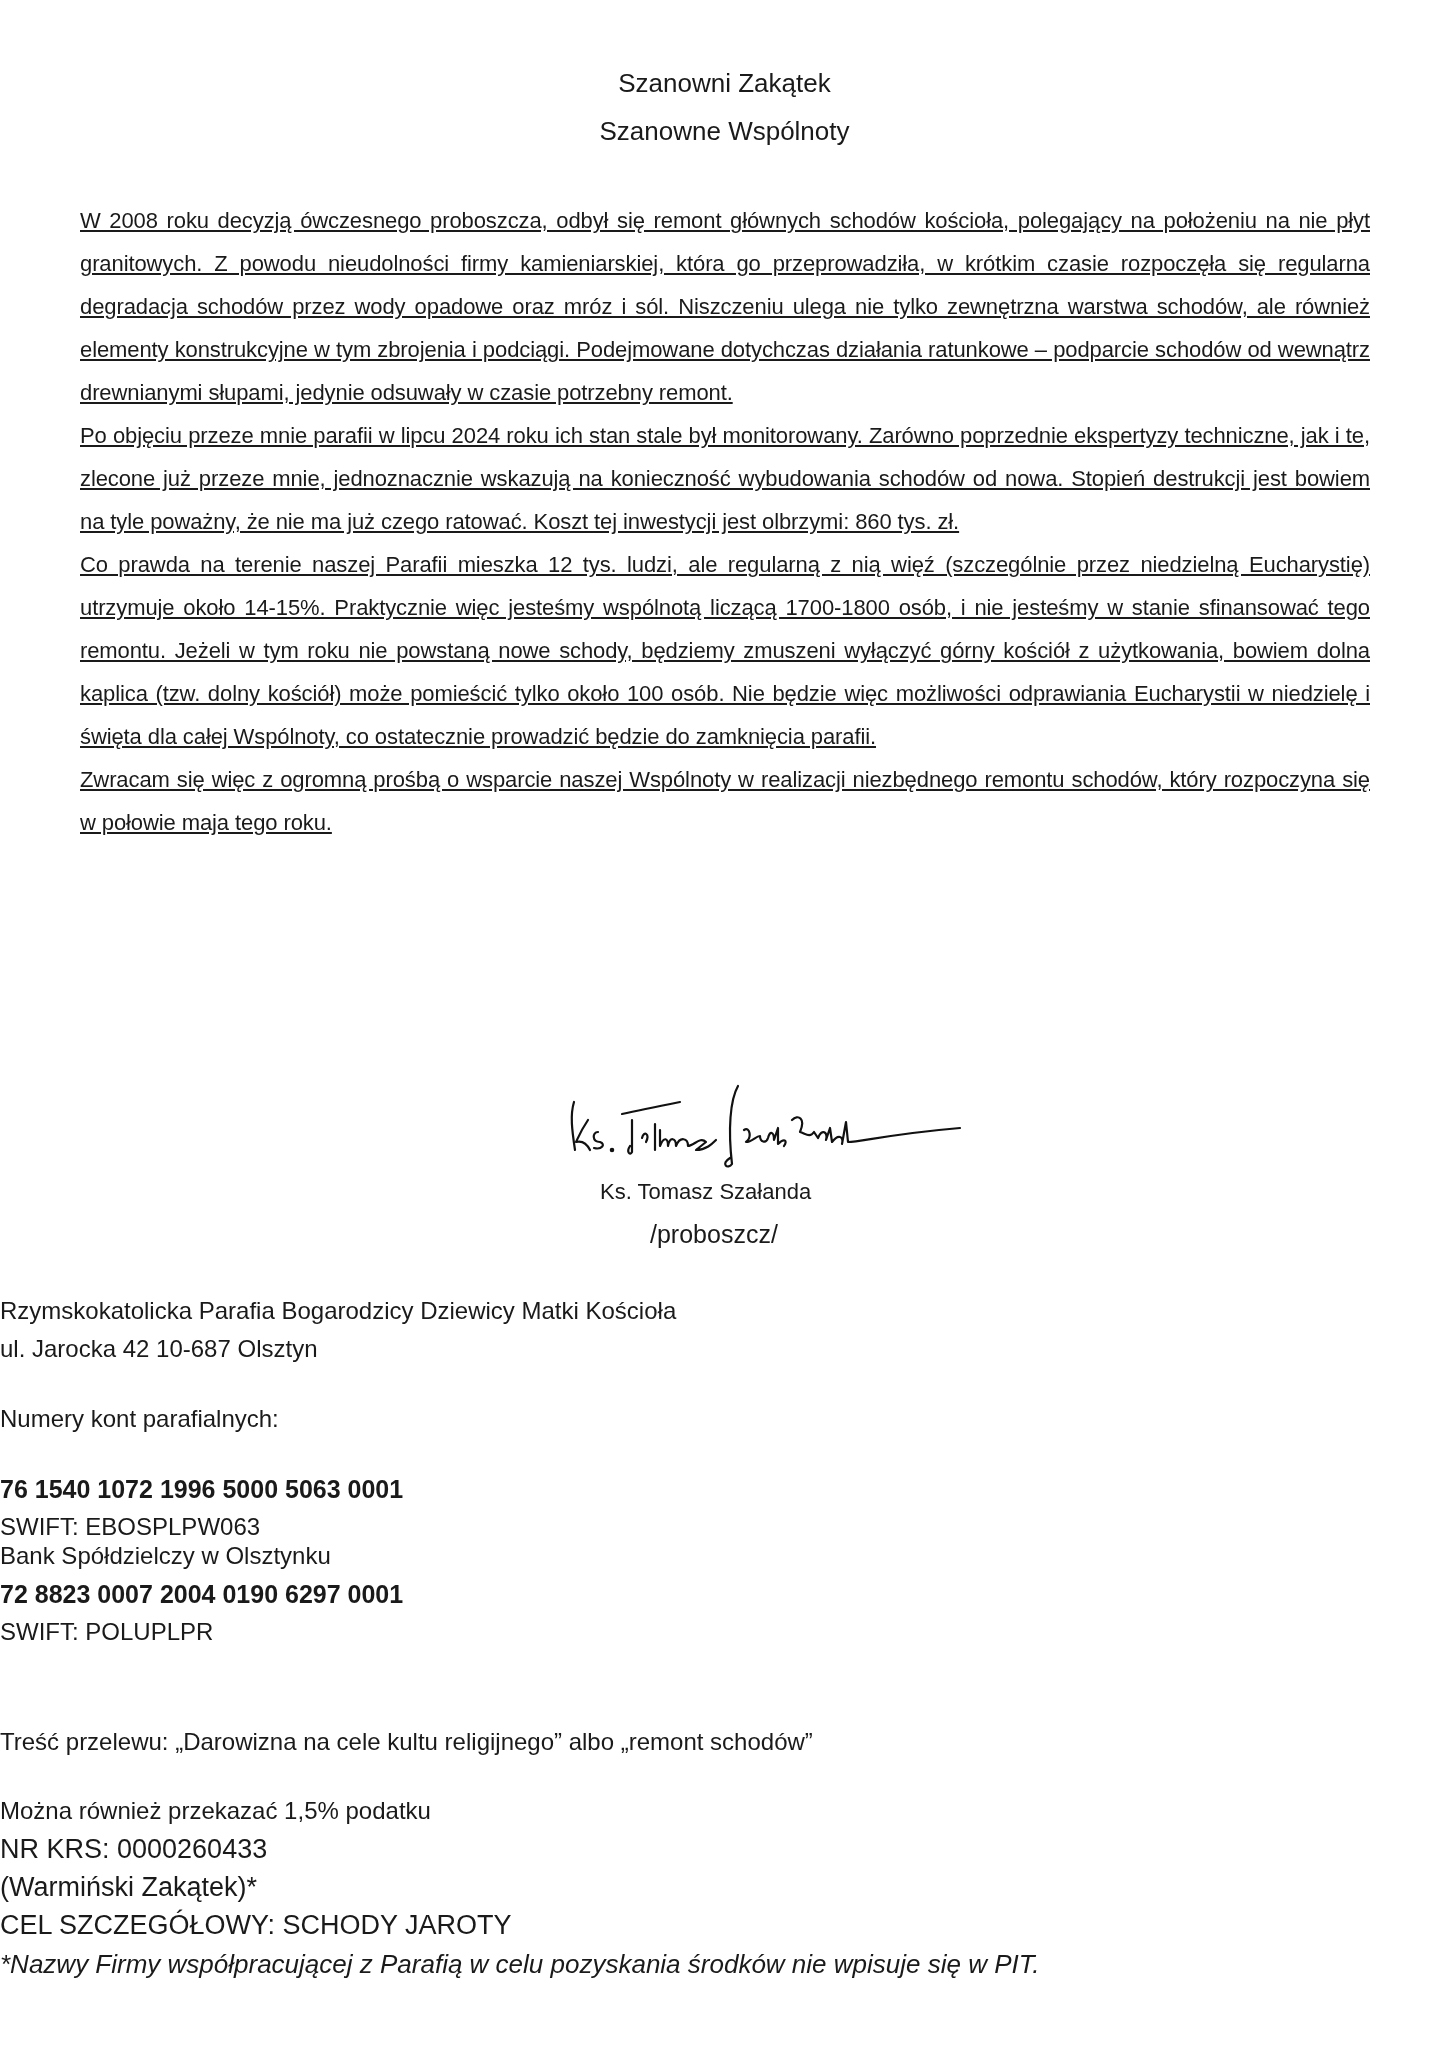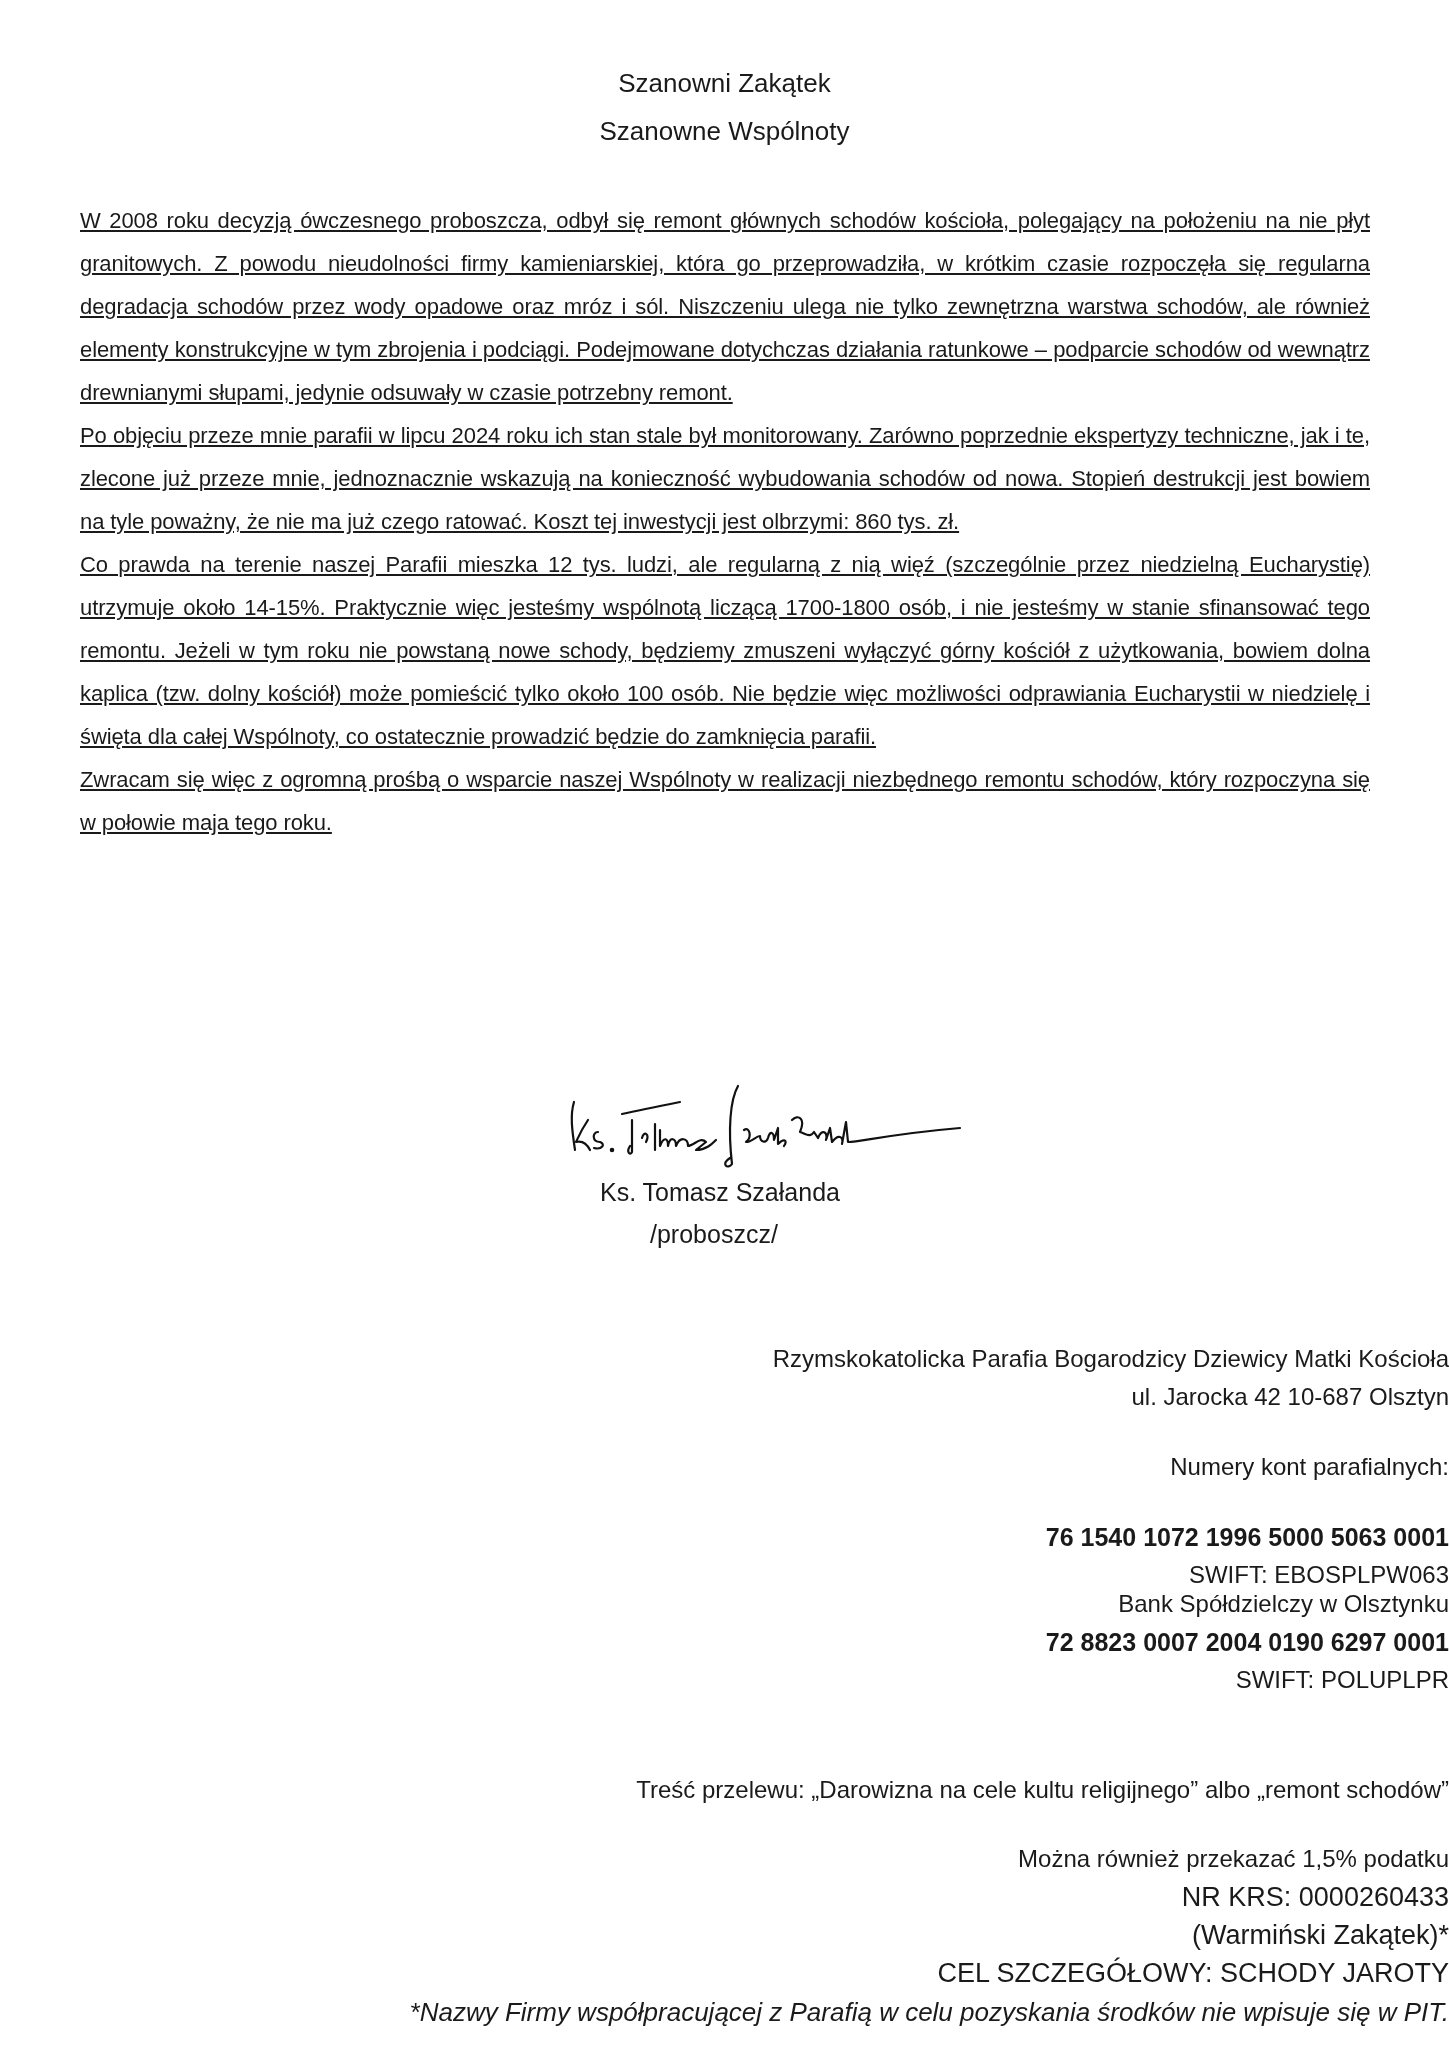--- a/index.html
+++ b/index.html
@@ -59,36 +59,35 @@
     .signature-svg {
       position: absolute;
       left: 0; top: 0;
       width: 480px;
       height: 100px;
     }
     .signer-name {
       position: absolute;
       left: 40px;
       top: 92px;
-      font-size: 25px;
+      font-size: 22px;
       line-height: 40px;
     }
     .signer-role {
       position: absolute;
       left: 90px;
       top: 134px;
       font-size: 25px;
       line-height: 40px;
     }
 
     .center-block {
       position: absolute;
       left: 0; right: 0;
-      text-align: right;
-      margin-top: 48px;
+      text-align: left;
     }
     .line {
       font-size: 24px;
       line-height: 38px;
     }
     .bold-line {
       font-weight: bold;
       font-size: 25px;
       line-height: 38px;
     }

